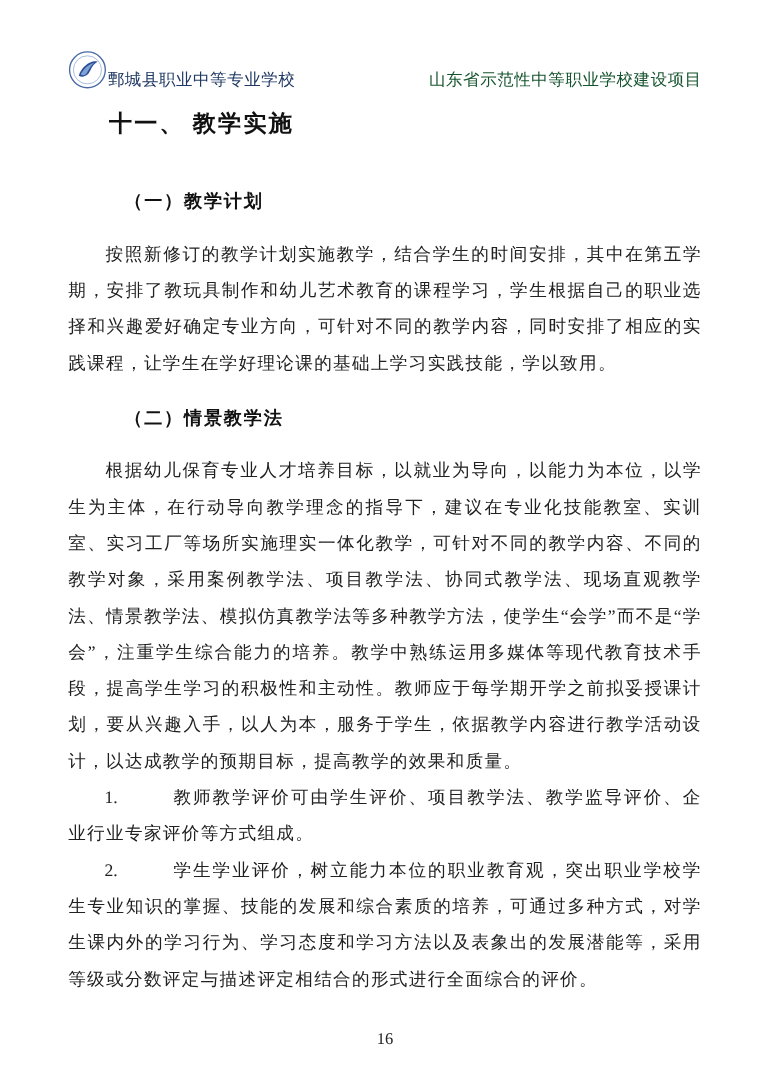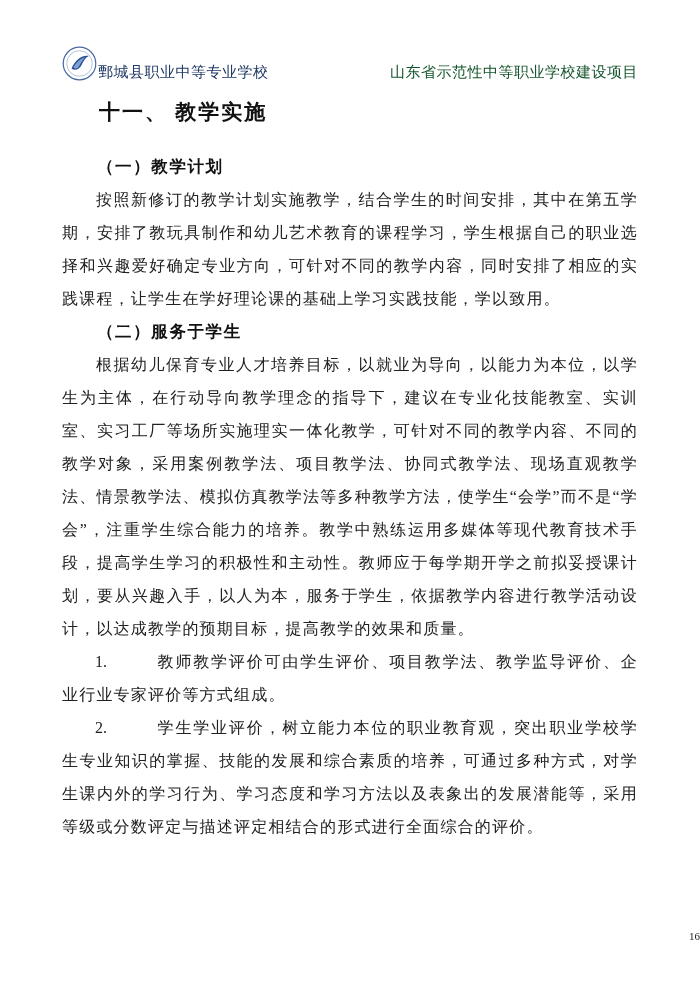--- a/index.html
+++ b/index.html
@@ -56,21 +56,21 @@
   .content {
     position: absolute;
     top: 150px; left: 62px;
     width: 576px;
     font-size: 16px;
     line-height: 33px;
     letter-spacing: 1.2px;
     text-align: justify;
   }
   .content h3 {
-    margin: 0;
+    margin: 16px;
     padding-left: 35px;
     font-size: 16.5px;
     line-height: 33px;
     font-weight: bold;
     letter-spacing: 1.6px;
     color: #111111;
     text-align: left;
   }
   .para {
     margin: 0;
@@ -83,23 +83,23 @@
   .item .num {
     display: inline-block;
     min-width: 62px;
     text-indent: 0;
     letter-spacing: 0;
   }
   
   .footer {
     position: absolute;
     left: 0; right: 0;
-    bottom: 48px;
-    text-align: right;
-    font-size: 11px;
+    bottom: 36px;
+    text-align: center;
+    font-size: 15px;
     color: #222222;
   }
 </style>
 </head>
 <body>
 
 <div class="page">
 
   <div class="header">
     <span class="logo">
@@ -114,21 +114,21 @@
     <span class="header-right">山东省示范性中等职业学校建设项目</span>
   </div>
 
   <h1 class="doc-title">十一、 教学实施</h1>
 
   <div class="content">
 
     <h3>（一）教学计划</h3>
     <p class="para">按照新修订的教学计划实施教学，结合学生的时间安排，其中在第五学期，安排了教玩具制作和幼儿艺术教育的课程学习，学生根据自己的职业选择和兴趣爱好确定专业方向，可针对不同的教学内容，同时安排了相应的实践课程，让学生在学好理论课的基础上学习实践技能，学以致用。</p>
 
-    <h3>（二）服务于学生</h3>
+    <h3>（二）情景教学法</h3>
     <p class="para">根据幼儿保育专业人才培养目标，以就业为导向，以能力为本位，以学生为主体，在行动导向教学理念的指导下，建议在专业化技能教室、实训室、实习工厂等场所实施理实一体化教学，可针对不同的教学内容、不同的教学对象，采用案例教学法、项目教学法、协同式教学法、现场直观教学法、情景教学法、模拟仿真教学法等多种教学方法，使学生“会学”而不是“学会”，注重学生综合能力的培养。教学中熟练运用多媒体等现代教育技术手段，提高学生学习的积极性和主动性。教师应于每学期开学之前拟妥授课计划，要从兴趣入手，以人为本，服务于学生，依据教学内容进行教学活动设计，以达成教学的预期目标，提高教学的效果和质量。</p>
 
 
     <p class="item"><span class="num">1.</span><span>教师教学评价可由学生评价、项目教学法、教学监导评价、企业行业专家评价等方式组成。</span></p>
 
     <p class="item"><span class="num">2.</span><span>学生学业评价，树立能力本位的职业教育观，突出职业学校学生专业知识的掌握、技能的发展和综合素质的培养，可通过多种方式，对学生课内外的学习行为、学习态度和学习方法以及表象出的发展潜能等，采用等级或分数评定与描述评定相结合的形式进行全面综合的评价。</span></p>
 
 
   </div>
 

